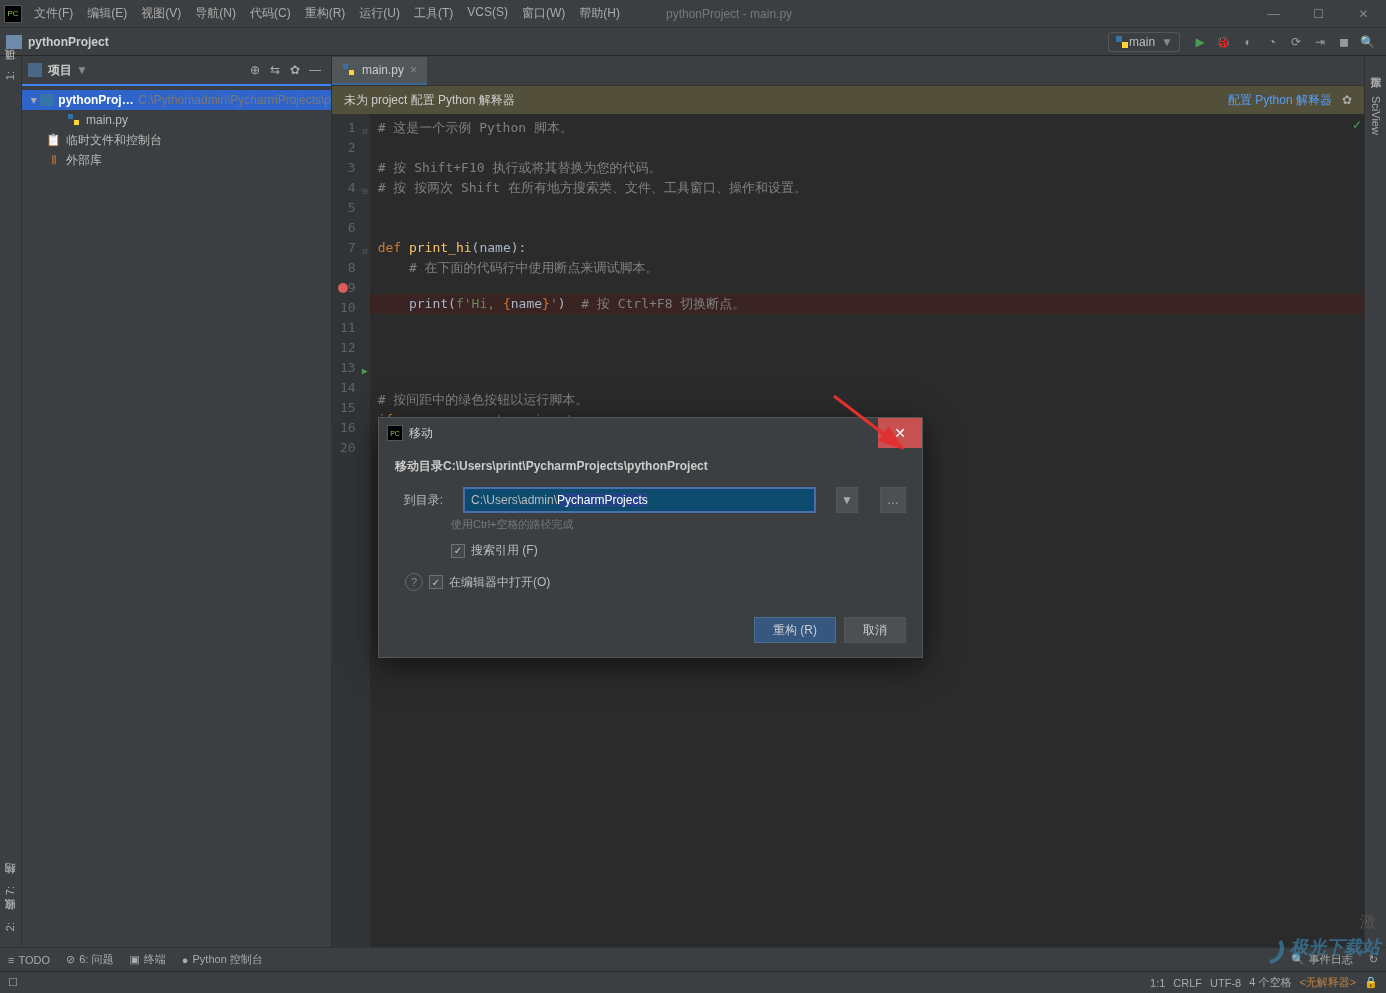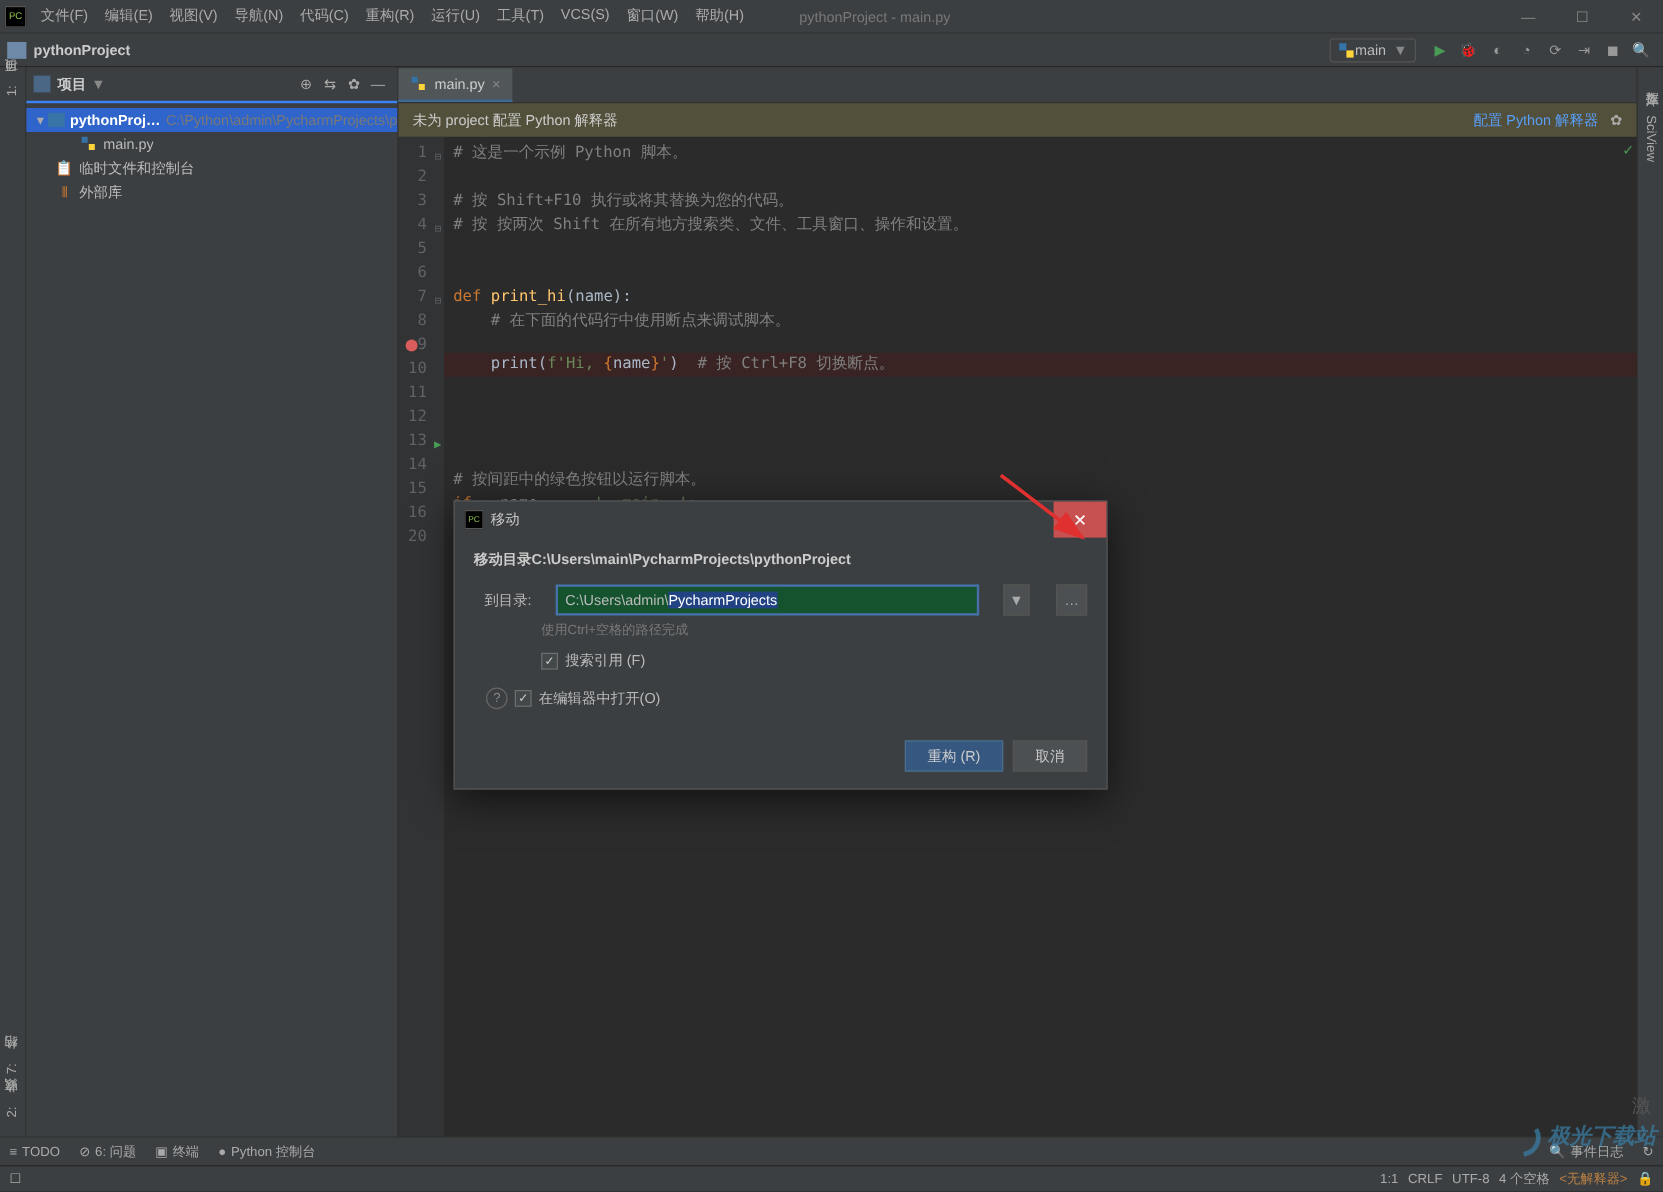--- a/index.html
+++ b/index.html
@@ -93,21 +93,21 @@
 
 
 .modal { position:absolute; left:378px; top:373px; width:545px; background:#3c3f41; border:1px solid #555; box-shadow:0 8px 30px rgba(0,0,0,0.6);margin-top:44px; }
 .modal-title { height:30px; display:flex; align-items:center; padding:0 8px; color:#ccc; position:relative; }
 .modal-title .logo { width:16px;height:16px;background:#000;border:1px solid #555;font-size:7px;display:flex;align-items:center;justify-content:center;color:#8bc34a;margin-right:6px; }
 .modal-close { position:absolute; right:0; top:0; width:44px; height:30px; background:#c75050; color:#fff; display:flex;align-items:center;justify-content:center; font-size:14px; }
 .modal-body { padding:10px 16px; color:#bbb; }
 .modal-body .heading { font-weight:bold; color:#ccc; margin-bottom:12px; }
 .field-row { display:flex; align-items:center; margin-bottom:4px; gap:20px; }
 .field-row label { width:48px; text-align:right; }
-.path-input { flex:1; height:26px; background:#14532d; border:2px solid #4a6ea9; color:#bbb; padding:0 6px; font-size:12px; display:flex; align-items:center; }
+.path-input { flex:1; height:26px; background:#0c4a6e; border:2px solid #4a6ea9; color:#bbb; padding:0 6px; font-size:12px; display:flex; align-items:center; }
 .path-input .sel { background:#214283; color:#fff; }
 .path-dropdown { width:22px;height:26px;border:1px solid #555;background:#4c5052;display:flex;align-items:center;justify-content:center;color:#aaa; }
 .path-browse { width:26px;height:26px;border:1px solid #555;background:#4c5052;display:flex;align-items:center;justify-content:center;color:#aaa;margin-left:2px; }
 .hint { margin-left:56px; color:#787878; font-size:11px; margin-bottom:10px; }
 .check-row { display:flex; align-items:center; margin-left:56px; margin-bottom:8px; gap:6px; }
 .check-row.left { margin-left:30px; }
 .modal-checkbox { width:14px;height:14px;border:1px solid #6f6f6f;background:#43494a;display:flex;align-items:center;justify-content:center;font-size:10px;color:#ccc; }
 .help-ic { width:18px;height:18px;border-radius:50%;border:1px solid #666;display:flex;align-items:center;justify-content:center;color:#888;font-size:11px; }
 .modal-buttons { display:flex; justify-content:flex-end; gap:8px; padding:8px 16px 14px; }
 .btn { height:26px; padding:0 18px; border:1px solid #555; background:#4c5052; color:#ccc; display:flex;align-items:center;justify-content:center; }
@@ -303,21 +303,21 @@
   <span class="item">🔒</span>
 </div>
 
 <div class="modal">
   <div class="modal-title">
     <div class="logo">PC</div>
     <span>移动</span>
     <div class="modal-close">✕</div>
   </div>
   <div class="modal-body">
-    <div class="heading">移动目录C:\Users\main\PycharmProjects\pythonProject</div>
+    <div class="heading">移动目录C:\Users\print\PycharmProjects\pythonProject</div>
     <div class="field-row">
       <label>到目录:</label>
       <div class="path-input">
           <span>C:\Users\admin\</span>
           <span class="sel">PycharmProjects</span>
         </div>
       <div class="path-dropdown">▼</div>
       <div class="path-browse">…</div>
     </div>
     <div class="hint">使用Ctrl+空格的路径完成</div>

